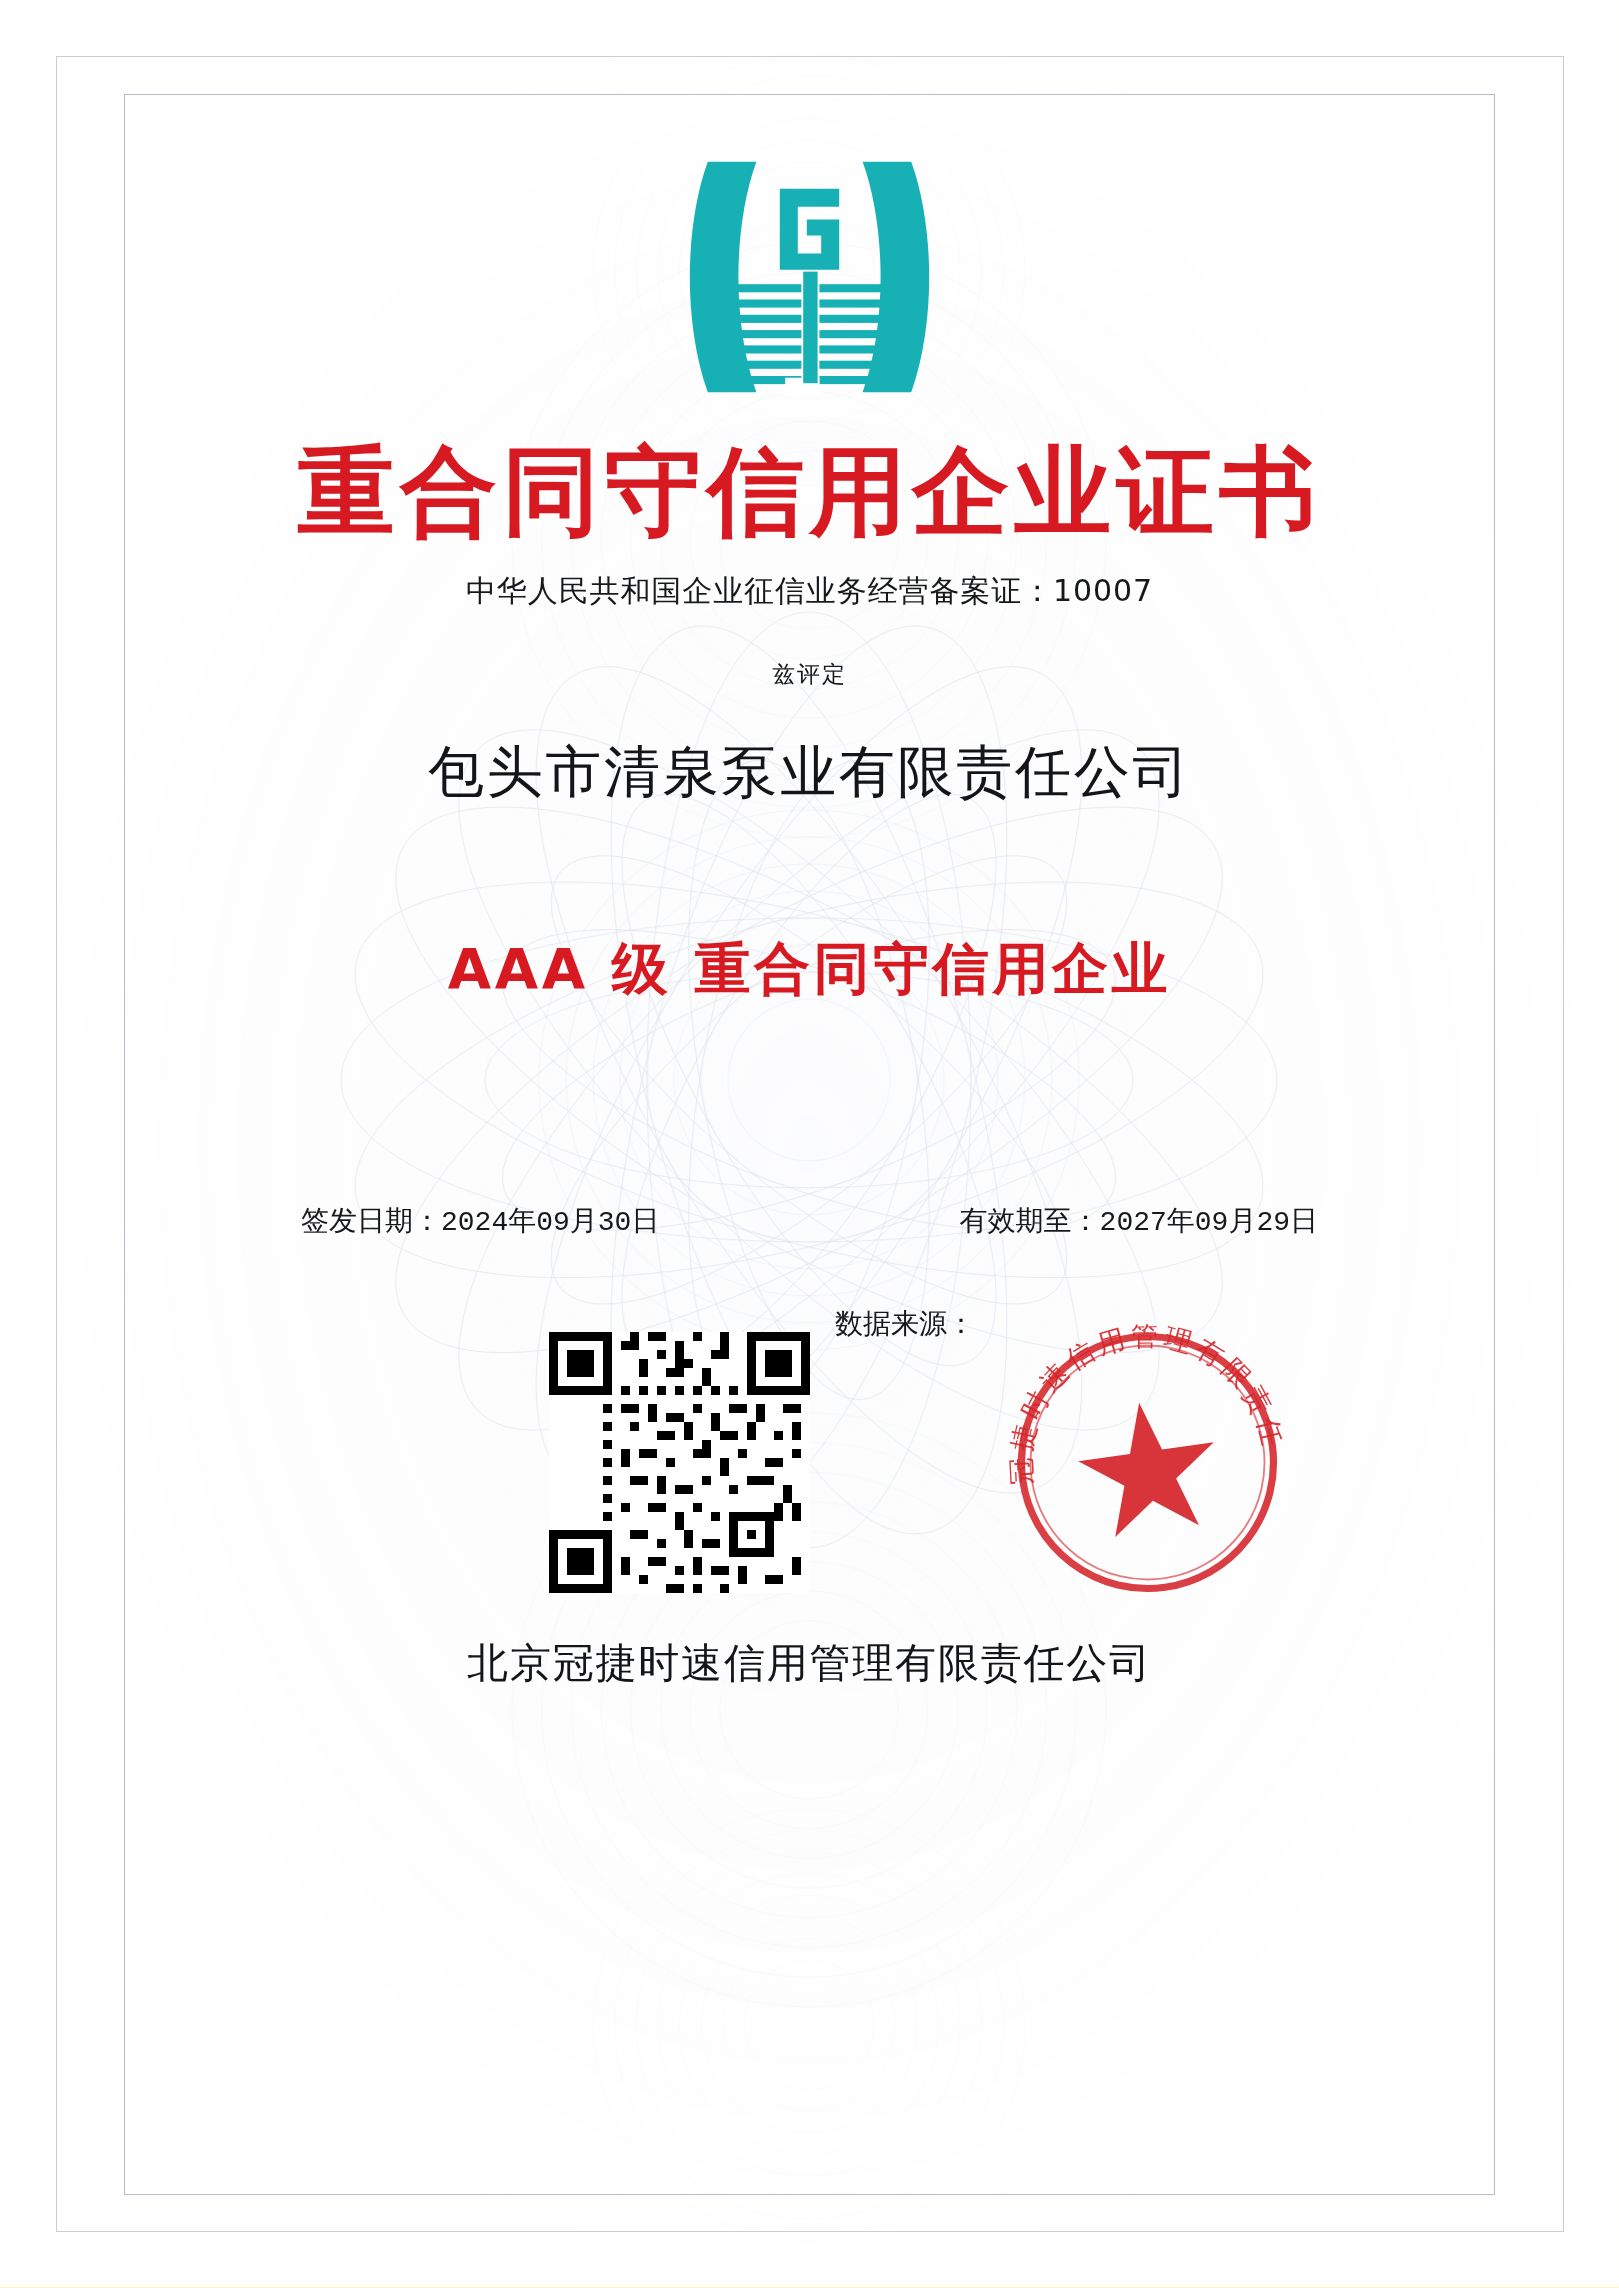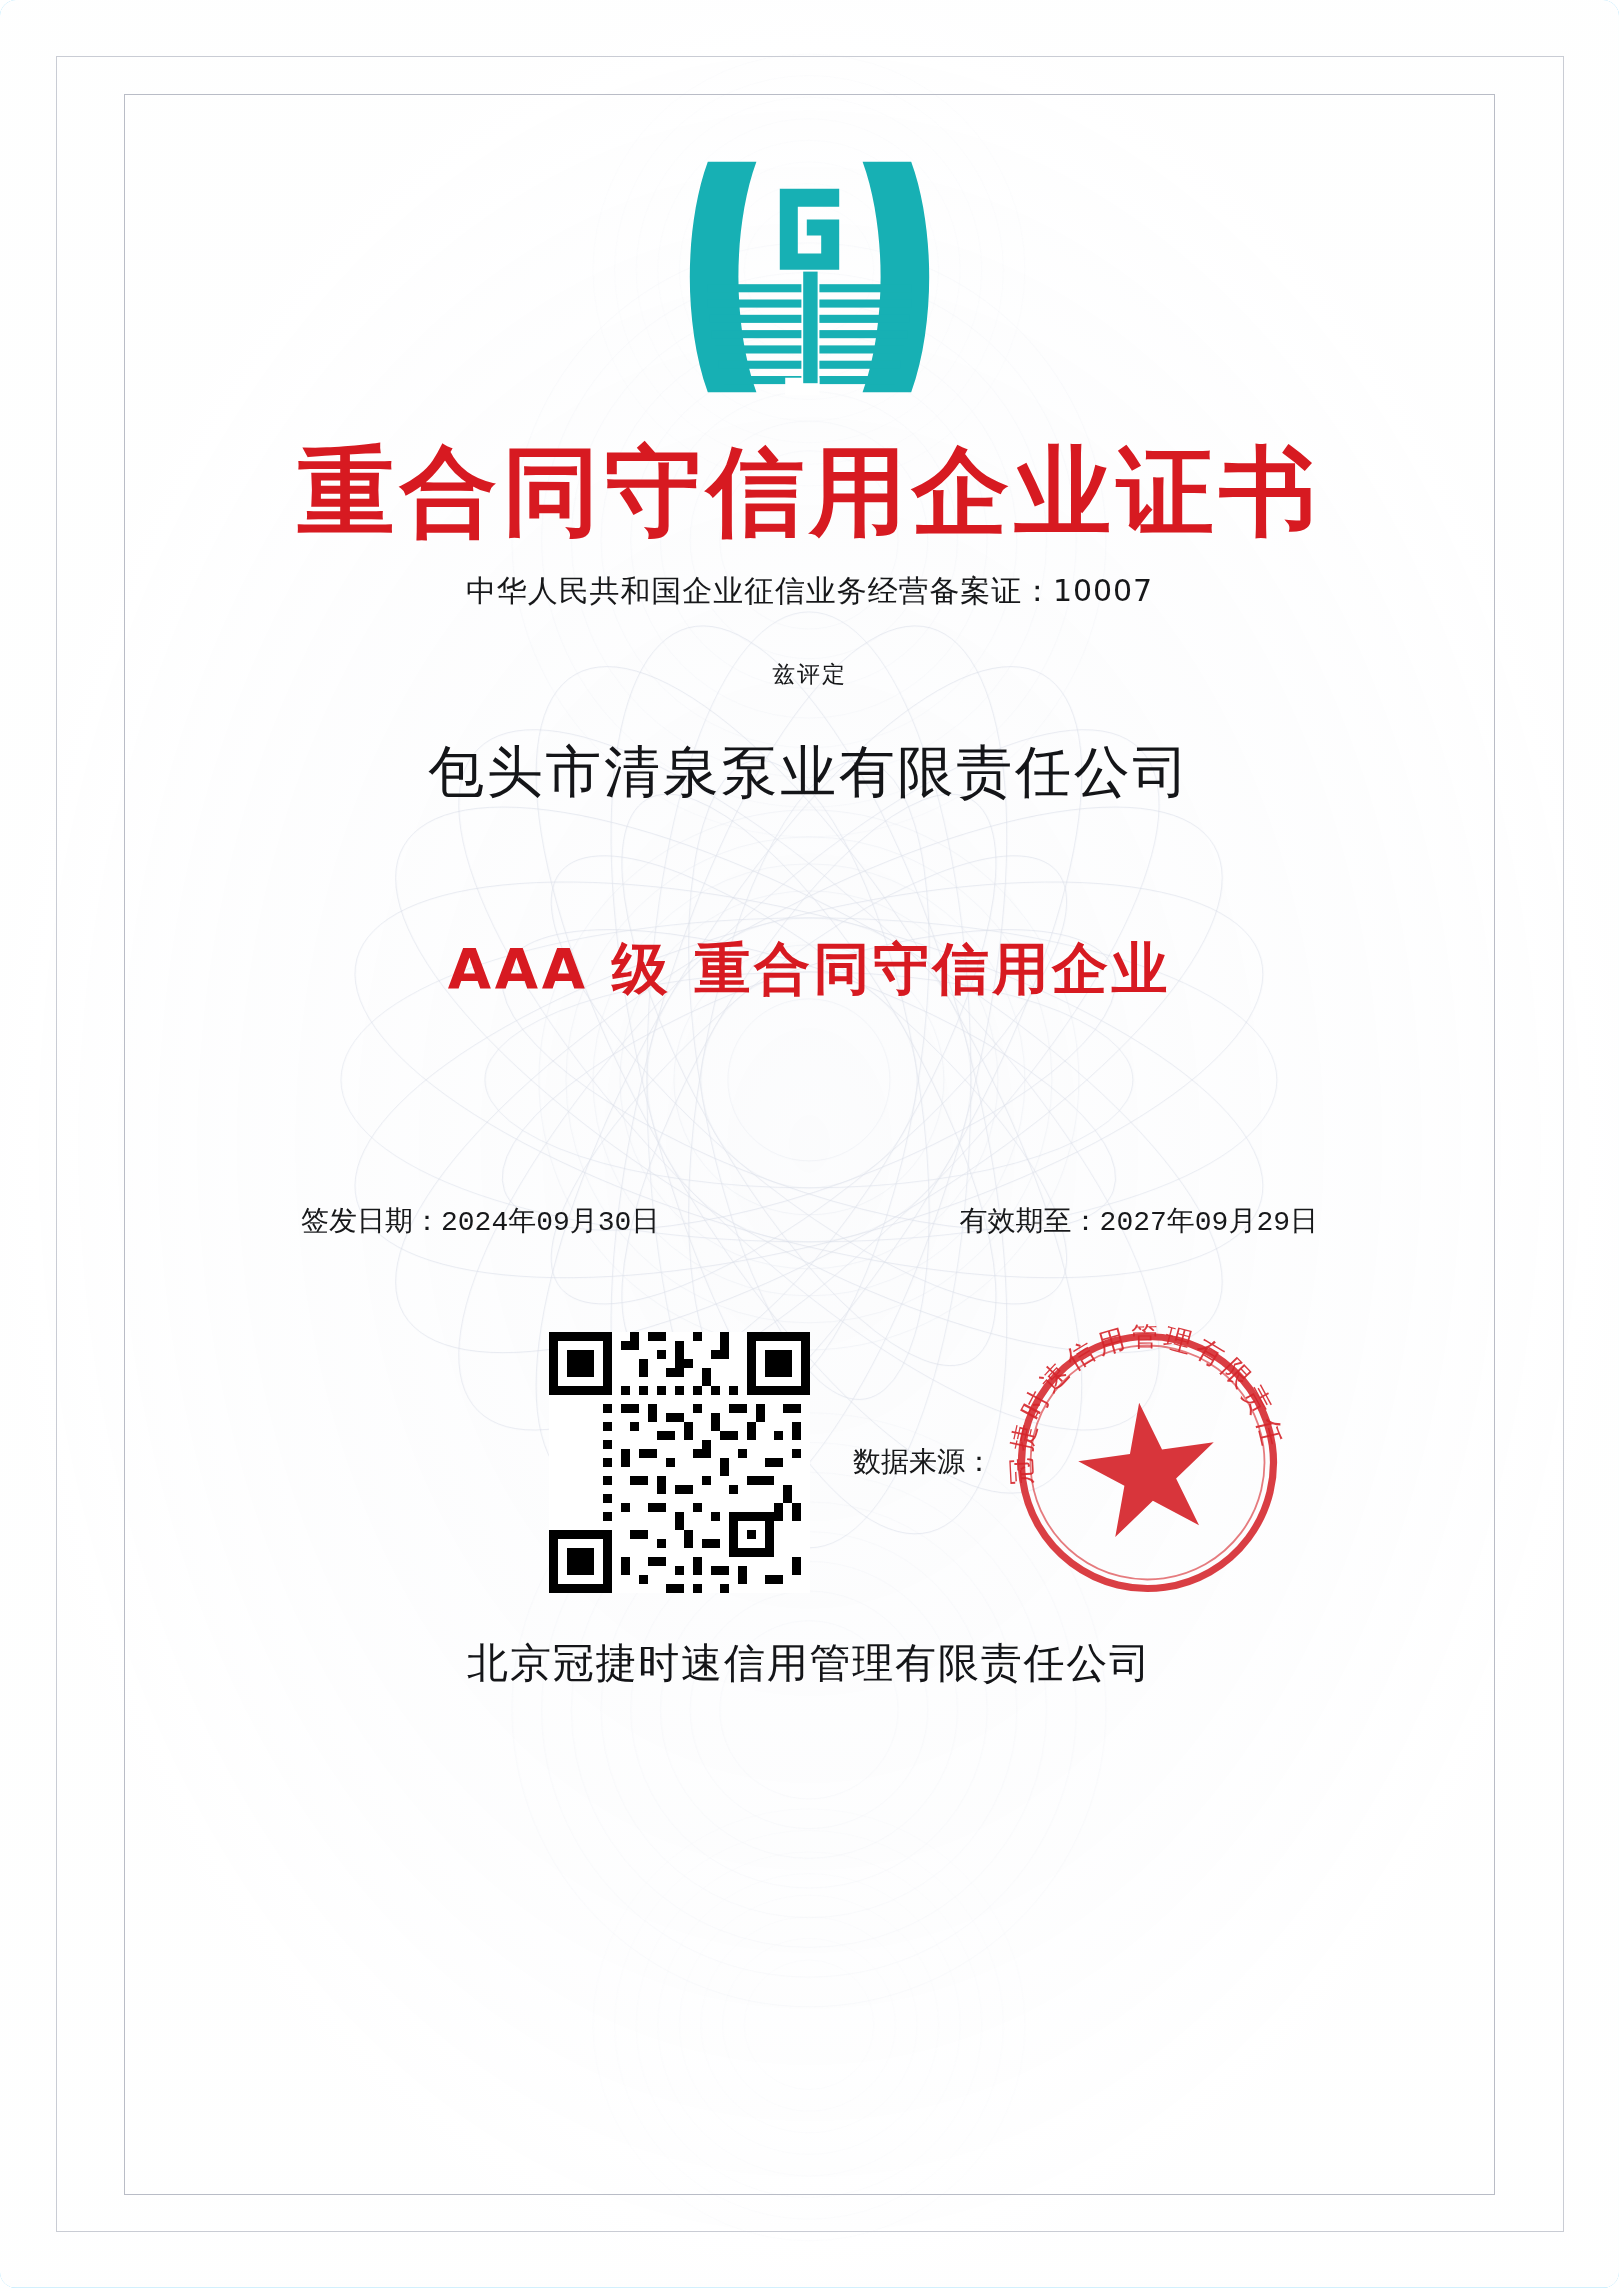--- a/index.html
+++ b/index.html
@@ -11,24 +11,23 @@
     width: 1619px;
     height: 2288px;
     font-family: "Liberation Sans", sans-serif;
     overflow: hidden;
   }
 
   .certificate {
     position: relative;
     width: 1619px;
     height: 2288px;
-    background: #7dd3fc;
+    background: #fde047;
     box-sizing: border-box;
     overflow: hidden;
-    border-radius: 16px;
   }
 
   
   .guilloche {
     position: absolute;
     inset: 0;
     pointer-events: none;
     z-index: 0;
   }
 
@@ -164,22 +163,21 @@
   }
 
   .qr {
     width: 261px;
     height: 261px;
     flex: 0 0 auto;
   }
 
   .source-stamp {
     display: flex;
-    align-items: center;
-    gap: 2px;
+    gap: 20px;
     margin-right: 27px;
   }
   .source-label {
     font-size: 28px;
     color: #17181a;
     white-space: nowrap;
     font-family: "DejaVu Sans", "Liberation Sans", sans-serif;
   }
   .stamp {
     width: 315px;

